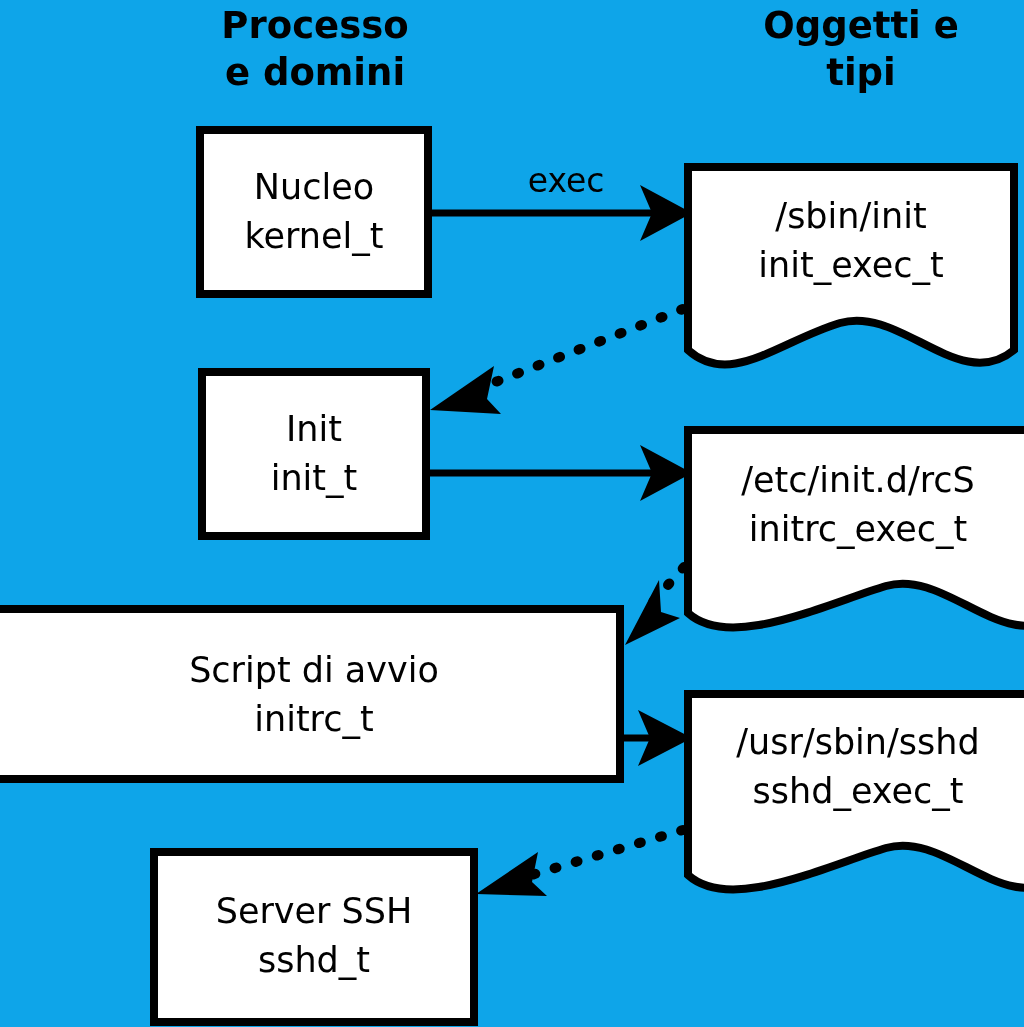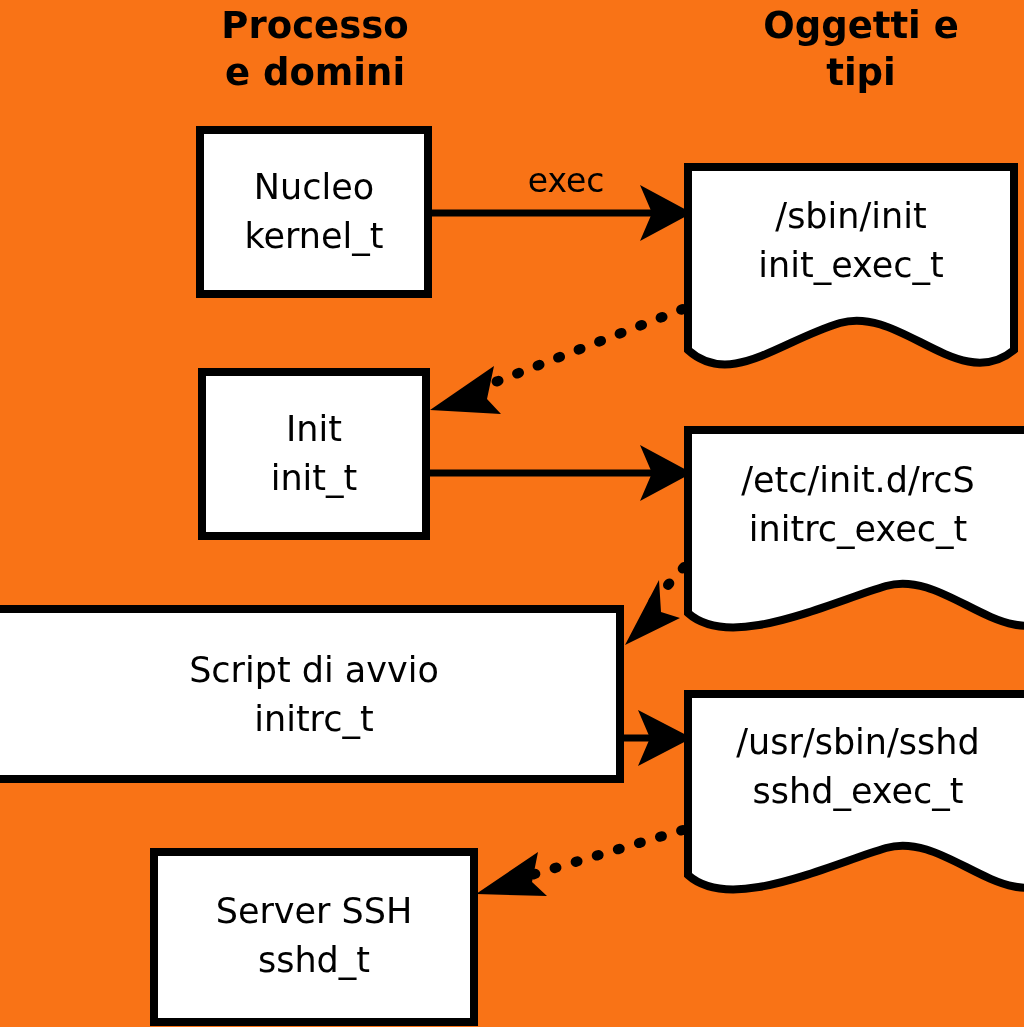--- a/index.html
+++ b/index.html
@@ -7,21 +7,21 @@
     padding: 0;
     background: #ffffff;
   }
   body {
     font-family: "DejaVu Sans", "Liberation Sans", sans-serif;
   }
   #canvas {
     position: relative;
     width: 1024px;
     height: 1027px;
-    background: #f97316;
+    background: #0ea5e9;
     overflow: hidden;
   }
   #diagram-svg {
     position: absolute;
     left: 0;
     top: 0;
     width: 1024px;
     height: 1027px;
   }
   .col-header {

